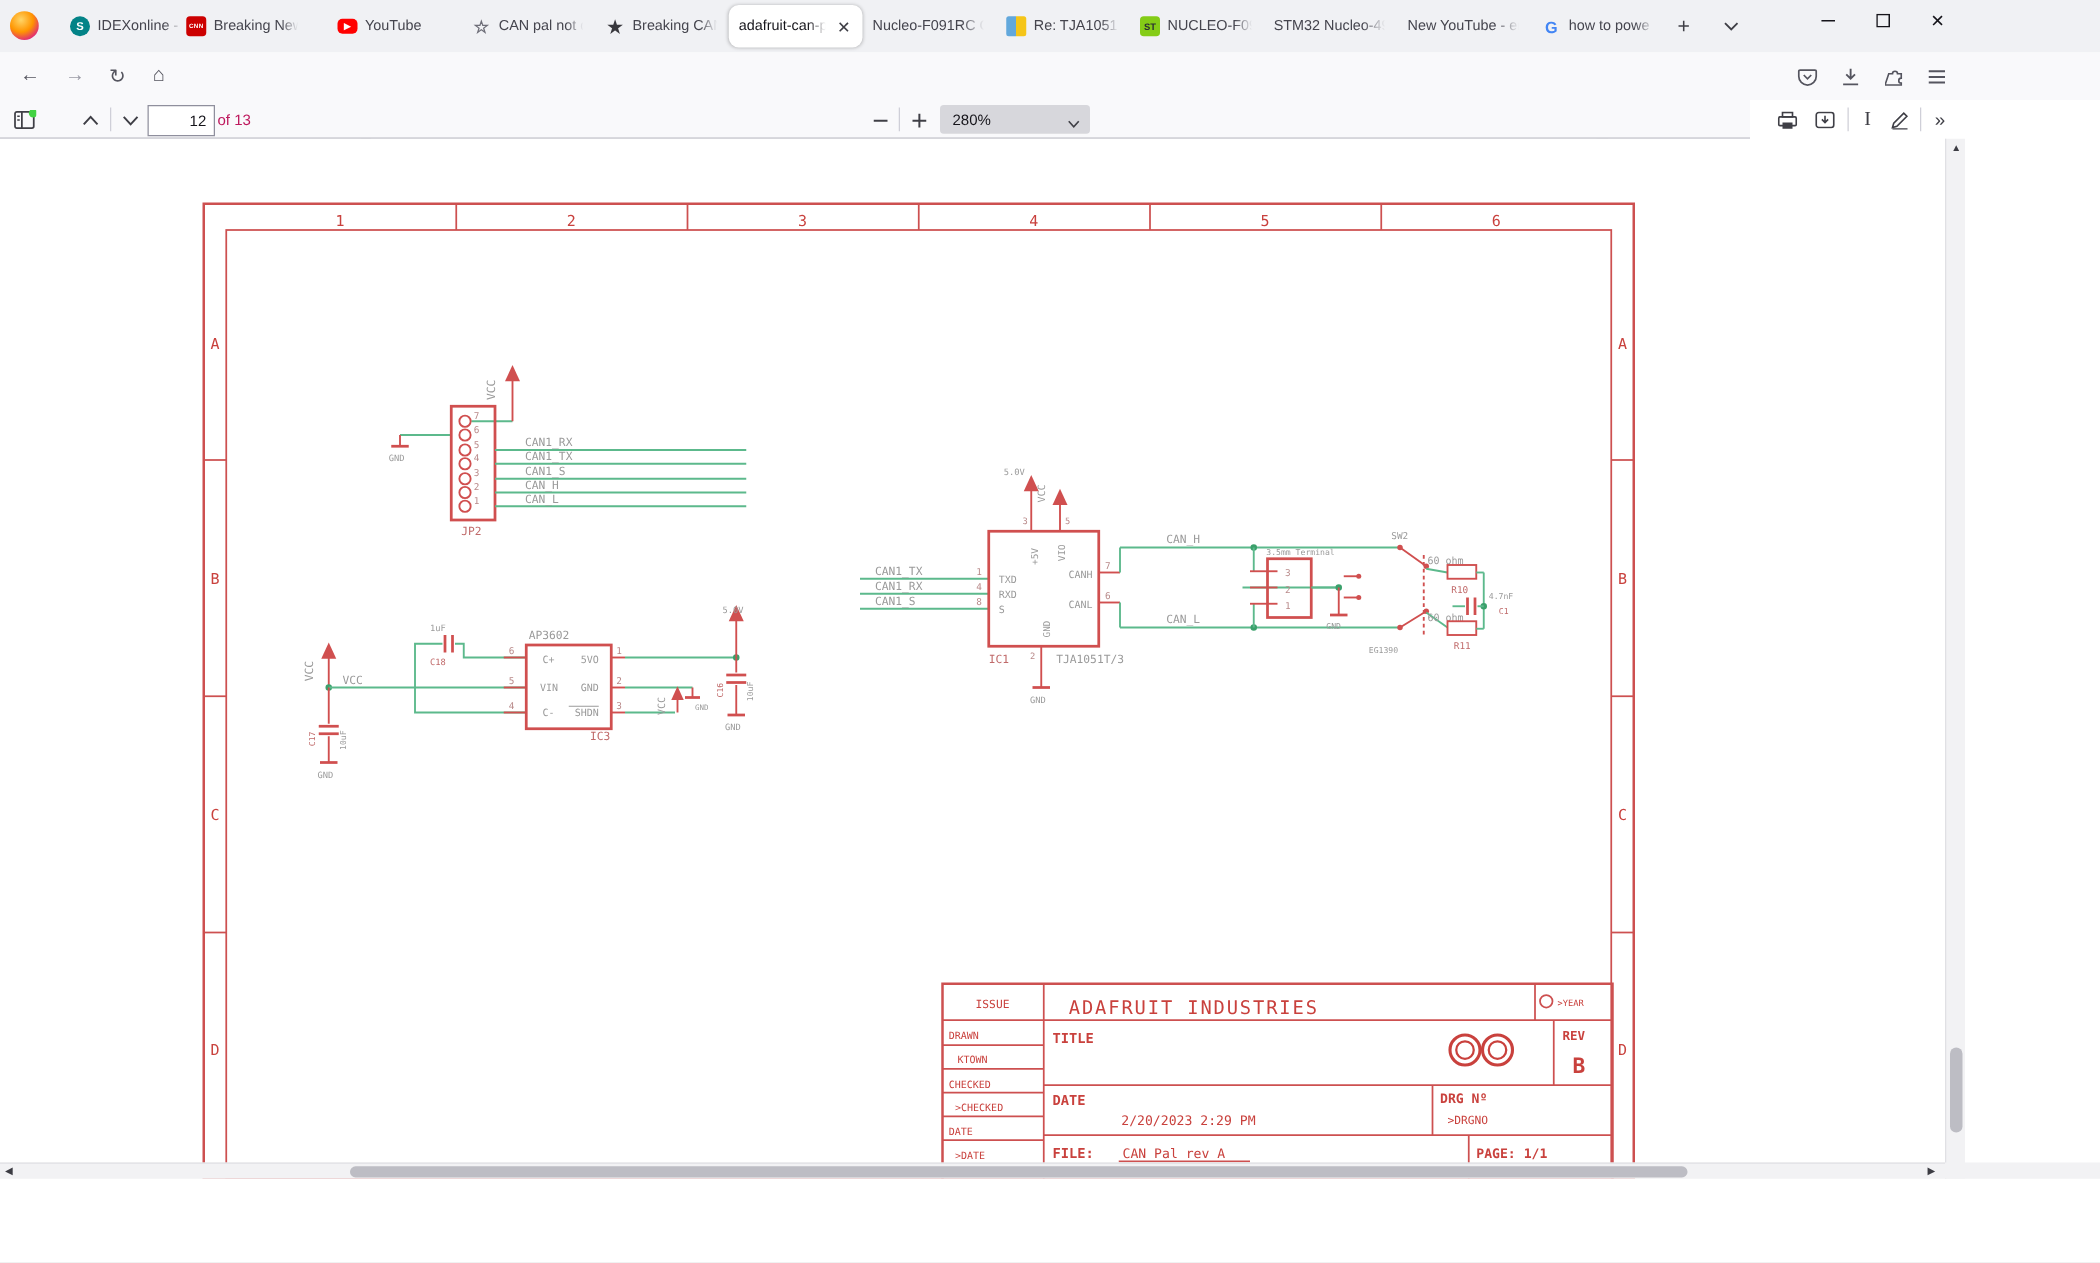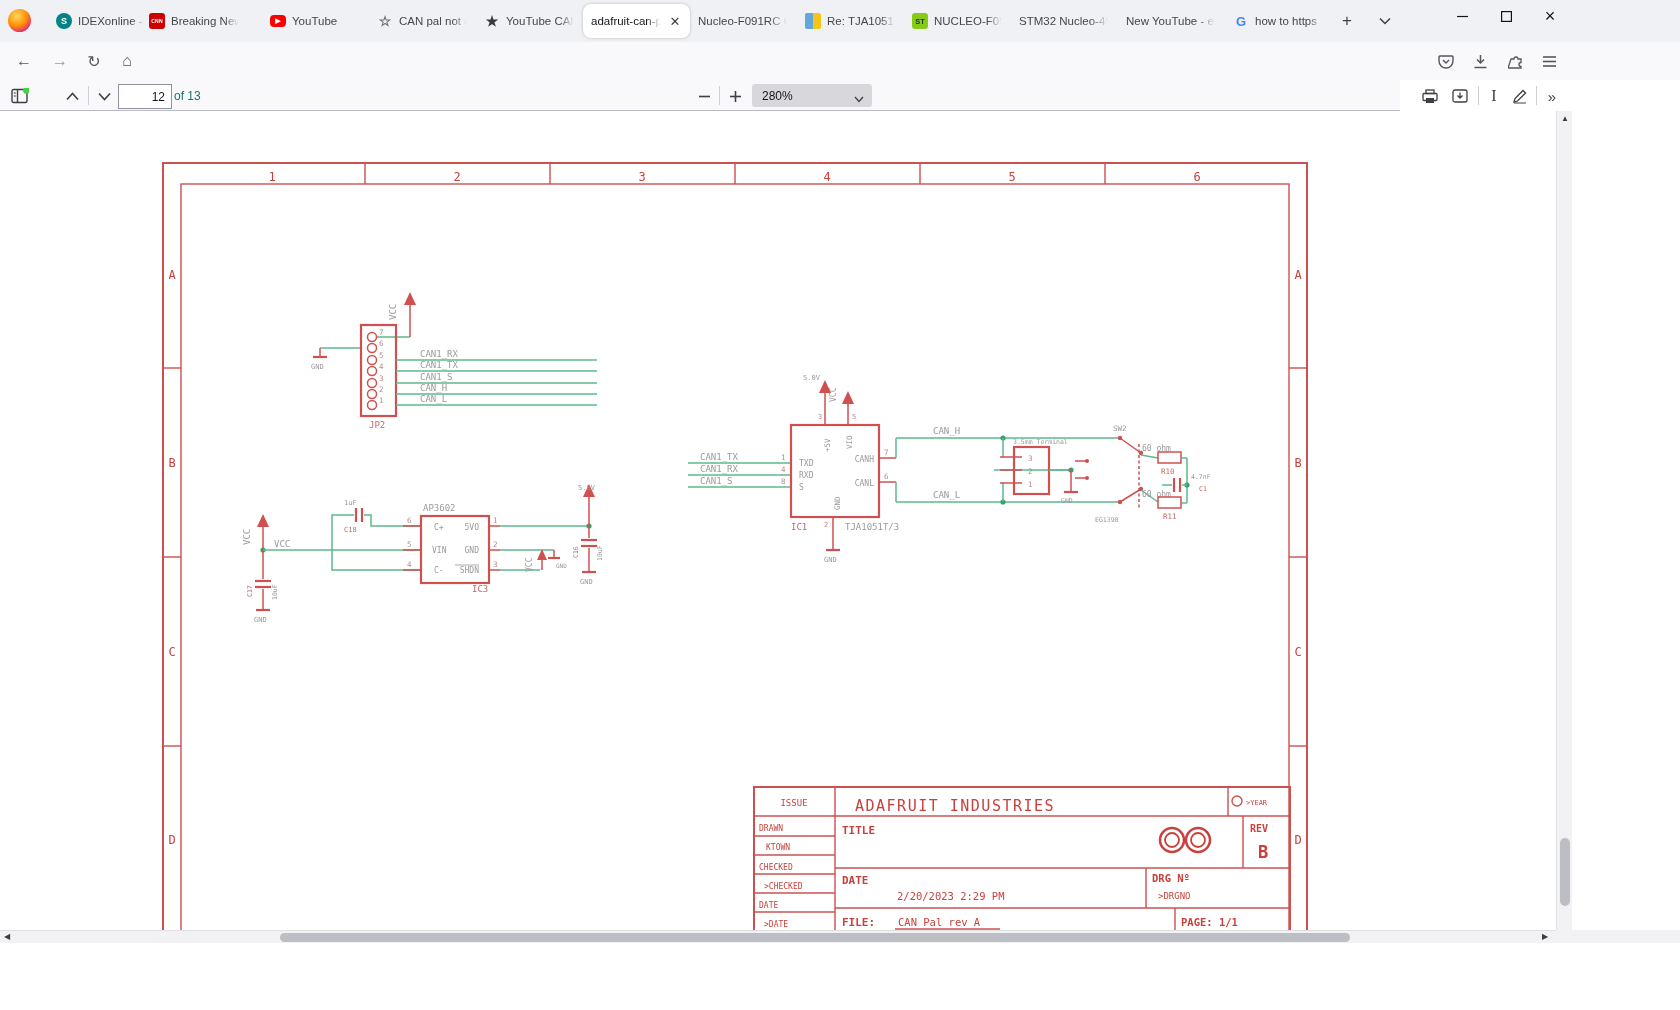--- a/index.html
+++ b/index.html
@@ -42,21 +42,21 @@
          justify-content:center;color:#55555f;}
   
   .pdfbar{position:absolute;left:0;top:80px;width:1400px;height:31px;background:#f9f9fb;
           border-bottom:1px solid #b9b9c1;box-sizing:border-box;}
   .picon{position:absolute;top:4px;width:24px;height:24px;display:flex;align-items:center;
          justify-content:center;color:#3f3f46;}
   .psep{position:absolute;top:6px;width:1px;height:19px;background:#cfcfd8;}
   .pageinput{position:absolute;left:118px;top:4px;width:44px;height:21px;border:1px solid #8f8f9d;
              background:#fff;font-size:12px;text-align:right;padding-right:6px;color:#15141a;
              font-family:"Liberation Sans",sans-serif;}
-  .oflabel{position:absolute;left:174px;top:9px;font-size:12px;color:#0f766e;}
+  .oflabel{position:absolute;left:174px;top:9px;font-size:12px;color:#be185d;}
   .zoomsel{position:absolute;left:752px;top:4px;width:120px;height:23px;background:#d7d7dc;
            border-radius:3px;font-size:12px;color:#15141a;display:flex;align-items:center;}
   .zoomsel span{margin-left:10px;}
   .zcaret{position:absolute;right:8px;top:8px;}
   
   .content{position:absolute;left:0;top:111px;width:1680px;height:832px;background:#fff;}
   
   .hscroll{position:absolute;left:0;top:930px;width:1556px;height:13px;background:#f2f2f4;
            border-top:1px solid #e0e0e4;box-sizing:border-box;}
   .hthumb{position:absolute;left:280px;top:2px;width:1070px;height:9px;background:#bdbdc4;border-radius:5px;}
@@ -98,21 +98,21 @@
     <div class="tab" style="left:262px">
       <span class="fv fv-yt" style="font-size:7px">▶</span>
       <span class="tab-label">YouTube</span>
     </div>
     <div class="tab" style="left:369px">
       <span class="fv fv-star">☆</span>
       <span class="tab-label">CAN pal not c</span>
     </div>
     <div class="tab" style="left:476px">
       <span class="fv fv-ada">★</span>
-      <span class="tab-label">YouTube CAN</span>
+      <span class="tab-label">Breaking CAN</span>
     </div>
     <div class="tab active" style="left:583px">
       <span class="tab-label">adafruit-can-p</span>
       <span class="tclose">✕</span>
     </div>
     <div class="tab" style="left:690px">
       <span class="tab-label">Nucleo-F091RC C</span>
     </div>
     <div class="tab" style="left:797px">
       <span class="fv fv-ol"></span>
@@ -123,21 +123,21 @@
       <span class="tab-label">NUCLEO-F09</span>
     </div>
     <div class="tab" style="left:1011px">
       <span class="tab-label">STM32 Nucleo-49</span>
     </div>
     <div class="tab" style="left:1118px">
       <span class="tab-label">New YouTube - en</span>
     </div>
     <div class="tab" style="left:1225px">
       <span class="fv fv-g">G</span>
-      <span class="tab-label">how to https</span>
+      <span class="tab-label">how to powe</span>
     </div>
 
     <div class="tbtn" style="left:1334px">+</div>
     <div class="tbtn" style="left:1372px;font-size:11px">
       <svg width="12" height="8" viewBox="0 0 12 8">
           <polyline points="1,1.5 6,6.5 11,1.5" stroke="#3f3f46" stroke-width="1.5" fill="none"></polyline>
         </svg>
     </div>
 
     <div class="winbtn" style="left:1440px">

